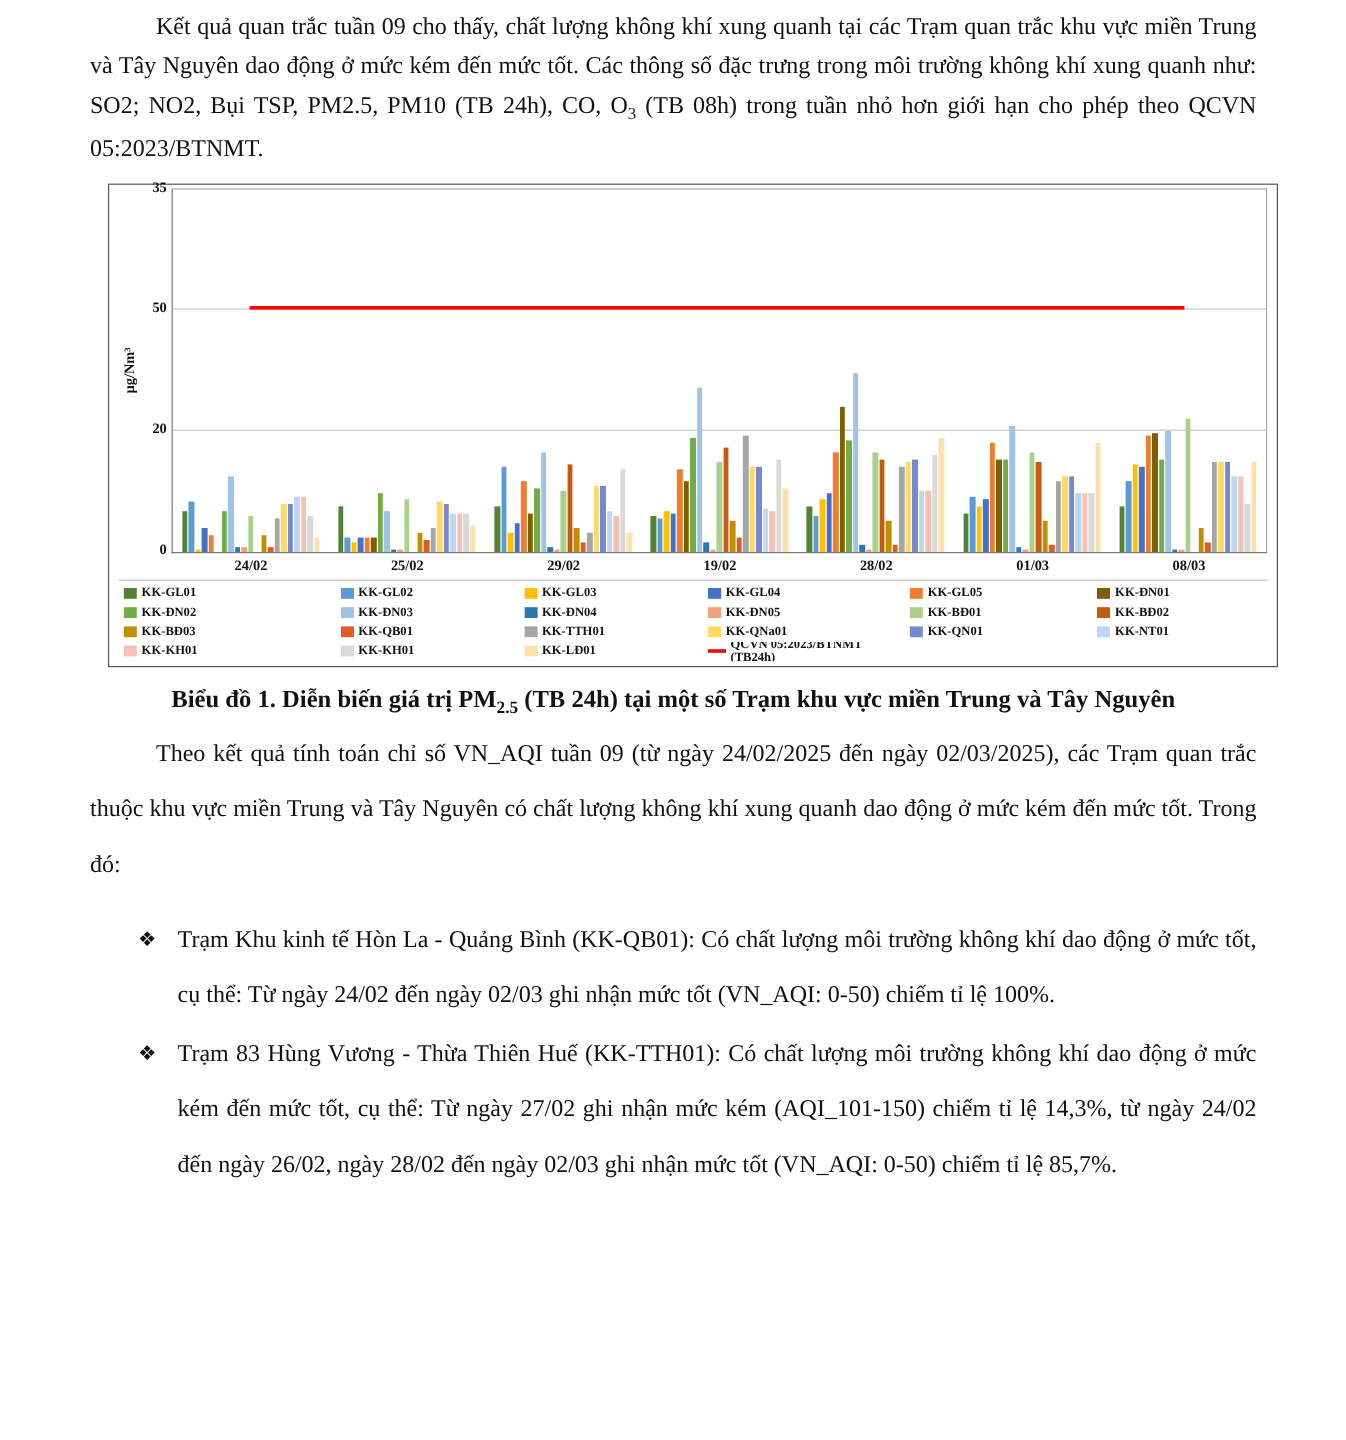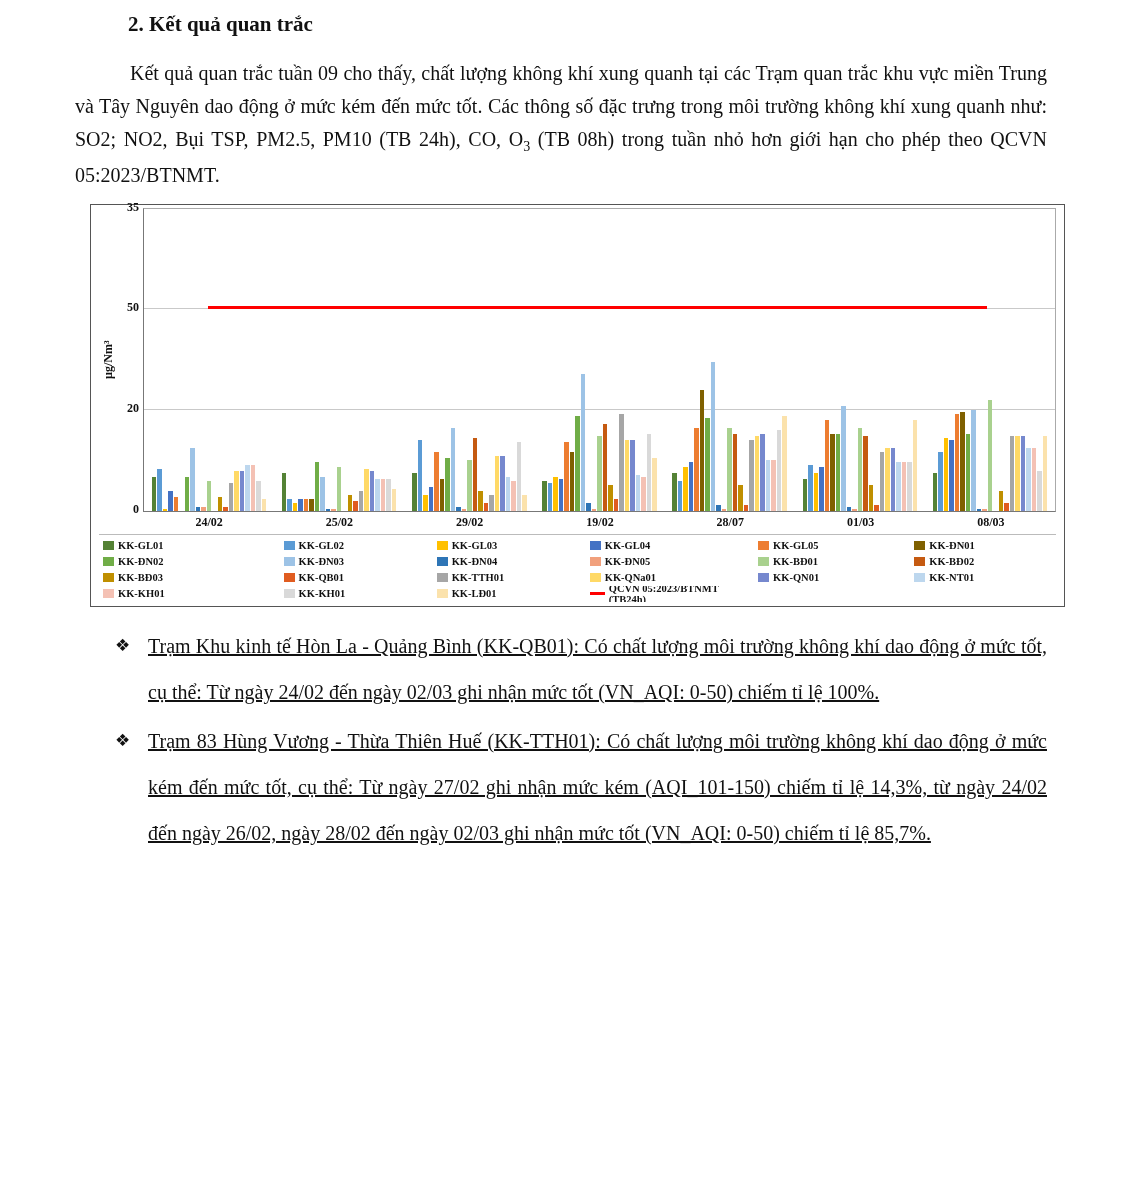--- a/index.html
+++ b/index.html
@@ -46,28 +46,27 @@
   }
   .legend-item{display:flex;align-items:center;gap:4px;height:16px;overflow:hidden;}
   .swatch{width:11px;height:9px;flex:0 0 auto;}
   .line-swatch{width:15px;height:3px;flex:0 0 auto;}
 
   .caption{font-size:20.5px;font-weight:bold;text-align:center;margin:16px 0 6px 0;}
 
   .bullets{list-style:none;margin:16px 0 0 0;padding:0 0 0 40px;font-size:20px;}
   .bullets li{display:flex;gap:12px;line-height:2.32;margin-bottom:2px;}
   .bullets .marker{flex:0 0 21px;font-size:17px;padding-top:3px;}
-  .bullets .btext{flex:1;text-align:justify;text-decoration:underline;}
+  .bullets .btext{flex:1;text-align:justify;}
 </style>
 </head>
 <body>
 
 <div class="content">
 
-  <div class="h-sec">2. Kết quả quan trắc</div>
 
   <p class="para1"><span>Kết quả quan trắc tuần 09 cho thấy, chất lượng không khí xung quanh tại các Trạm quan trắc khu vực miền Trung và Tây Nguyên dao động ở mức kém đến mức tốt. Các thông số đặc trưng trong môi trường không khí xung quanh như: SO2; NO2, Bụi TSP, PM2.5, PM10 (TB 24h), CO, O</span><sub>3</sub><span> (TB 08h) trong tuần nhỏ hơn giới hạn cho phép theo QCVN 05:2023/BTNMT.</span></p>
 
   <div class="chart-box">
     <div class="c-body">
       <div class="y-title">µg/Nm³</div>
       <div class="y-ticks">
           <span style="top: 294px;">0</span>
           <span style="top: 193.333px;">20</span>
           <span style="top: 92.6667px;">50</span>
@@ -240,21 +239,21 @@
               <div class="bar" style="height: 24.6667%; background: rgb(251, 226, 172);"></div>
             </div>
           </div>
         </div>
     </div>
     <div class="x-labels">
         <span>24/02</span>
         <span>25/02</span>
         <span>29/02</span>
         <span>19/02</span>
-        <span>28/07</span>
+        <span>28/02</span>
         <span>01/03</span>
         <span>08/03</span>
       </div>
     <div class="legend">
         <div class="legend-item">
           <div class="swatch" style="background: rgb(84, 130, 53);"></div>
           <span>KK-GL01</span>
         </div>
         <div class="legend-item">
           <div class="swatch" style="background: rgb(91, 155, 213);"></div>
@@ -336,22 +335,24 @@
           <div class="swatch" style="background: rgb(251, 226, 172);"></div>
           <span>KK-LĐ01</span>
         </div>
         <div class="legend-item">
           <div class="line-swatch" style="background: rgb(255, 0, 0);"></div>
           <span>QCVN 05:2023/BTNMT (TB24h)</span>
         </div>
       </div>
   </div>
 
-
-
+  <div class="caption"><span>Biểu đồ 1. Diễn biến giá trị PM</span><sub>2.5</sub><span> (TB 24h) tại một số Trạm khu vực miền Trung và Tây Nguyên</span></div>
+
+
+  <p class="para2">Theo kết quả tính toán chỉ số VN_AQI tuần 09 (từ ngày 24/02/2025 đến ngày 02/03/2025), các Trạm quan trắc thuộc khu vực miền Trung và Tây Nguyên có chất lượng không khí xung quanh dao động ở mức kém đến mức tốt. Trong đó:</p>
 
   <ul class="bullets">
     <li>
       <span class="marker">❖</span>
       <span class="btext">Trạm Khu kinh tế Hòn La - Quảng Bình (KK-QB01): Có chất lượng môi trường không khí dao động ở mức tốt, cụ thể: Từ ngày 24/02 đến ngày 02/03 ghi nhận mức tốt (VN_AQI: 0-50) chiếm tỉ lệ 100%.</span>
     </li>
     <li>
       <span class="marker">❖</span>
       <span class="btext">Trạm 83 Hùng Vương - Thừa Thiên Huế (KK-TTH01): Có chất lượng môi trường không khí dao động ở mức kém đến mức tốt, cụ thể: Từ ngày 27/02 ghi nhận mức kém (AQI_101-150) chiếm tỉ lệ 14,3%, từ ngày 24/02 đến ngày 26/02, ngày 28/02 đến ngày 02/03 ghi nhận mức tốt (VN_AQI: 0-50) chiếm tỉ lệ 85,7%.</span>
     </li>

